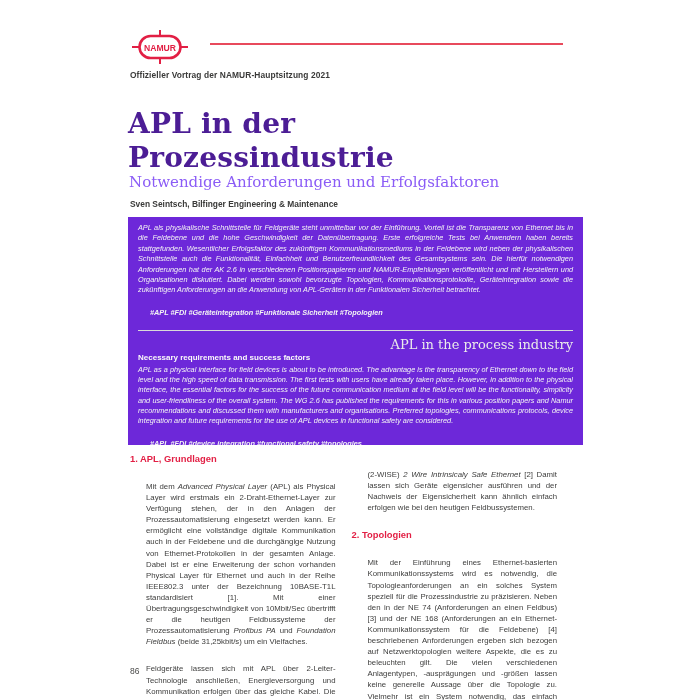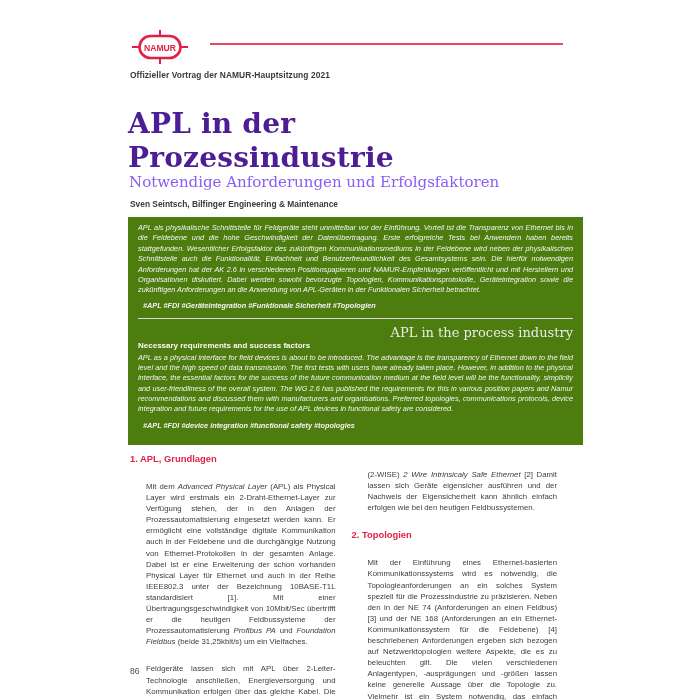--- a/index.html
+++ b/index.html
@@ -12,24 +12,24 @@
   .rule-line{position:absolute;left:210px;top:43px;width:353px;height:1.5px;background:#e84a5c;}
   .kicker{position:absolute;left:130px;top:70px;font-size:8.4px;font-weight:bold;color:#3a3a39;letter-spacing:0.1px;}
   .title{position:absolute;left:128px;top:88px;font-family:"DejaVu Serif",serif;font-weight:bold;
          font-size:28px;line-height:34px;color:#4c1d95;letter-spacing:0.2px;}
   .subtitle{position:absolute;left:129px;top:173px;font-family:"DejaVu Serif",serif;
          font-size:15px;color:#8b5cf6;}
   .author{position:absolute;left:130px;top:199px;font-size:8.4px;font-weight:bold;color:#3a3a39;}
   
   .abstract-box{
     position:absolute;left:128px;top:217px;width:455px;height:228px;box-sizing:border-box;
-    background:#4d7c0f;color:#f4f4f4;padding:6px 10px 6px 10px;overflow:hidden;
+    background:#6d28d9;color:#f4f4f4;padding:6px 10px 6px 10px;overflow:hidden;
   }
   .abstract-de{font-size:7.3px;line-height:10.4px;font-style:italic;text-align:justify;margin:0 0 5px 0;}
-  .tags{font-size:7.3px;line-height:10px;font-style:italic;font-weight:bold;margin:5px;}
+  .tags{font-size:7.3px;line-height:10px;font-style:italic;font-weight:bold;margin:12px;}
   .box-divider{border:none;border-top:1px solid #d9d9d9;margin:7px 0 6px 0;}
   .en-heading{font-family:"DejaVu Serif",serif;font-size:13px;font-weight:normal;color:#eaeaea;margin:0 0 1px 0;line-height:15px;text-align:right;}
   .en-subheading{font-size:8px;font-weight:bold;margin:0 0 2px 0;line-height:10px;color:#fafafa;}
   .abstract-en{font-size:7.3px;line-height:10.3px;font-style:italic;text-align:justify;margin:0 0 6px 0;}
   
   .columns{position:absolute;left:130px;top:453px;width:453px;display:flex;gap:0;}
   .col{width:221.5px;}
   .col-heading{font-size:9.4px;font-weight:bold;color:#e21f44;margin:0 0 3px 0;line-height:12px;}
   .col-heading.second{margin-top:14px;}
   .body-para{font-size:7.8px;line-height:11.1px;text-align:justify;margin:16px;color:#3d3d3c;}

